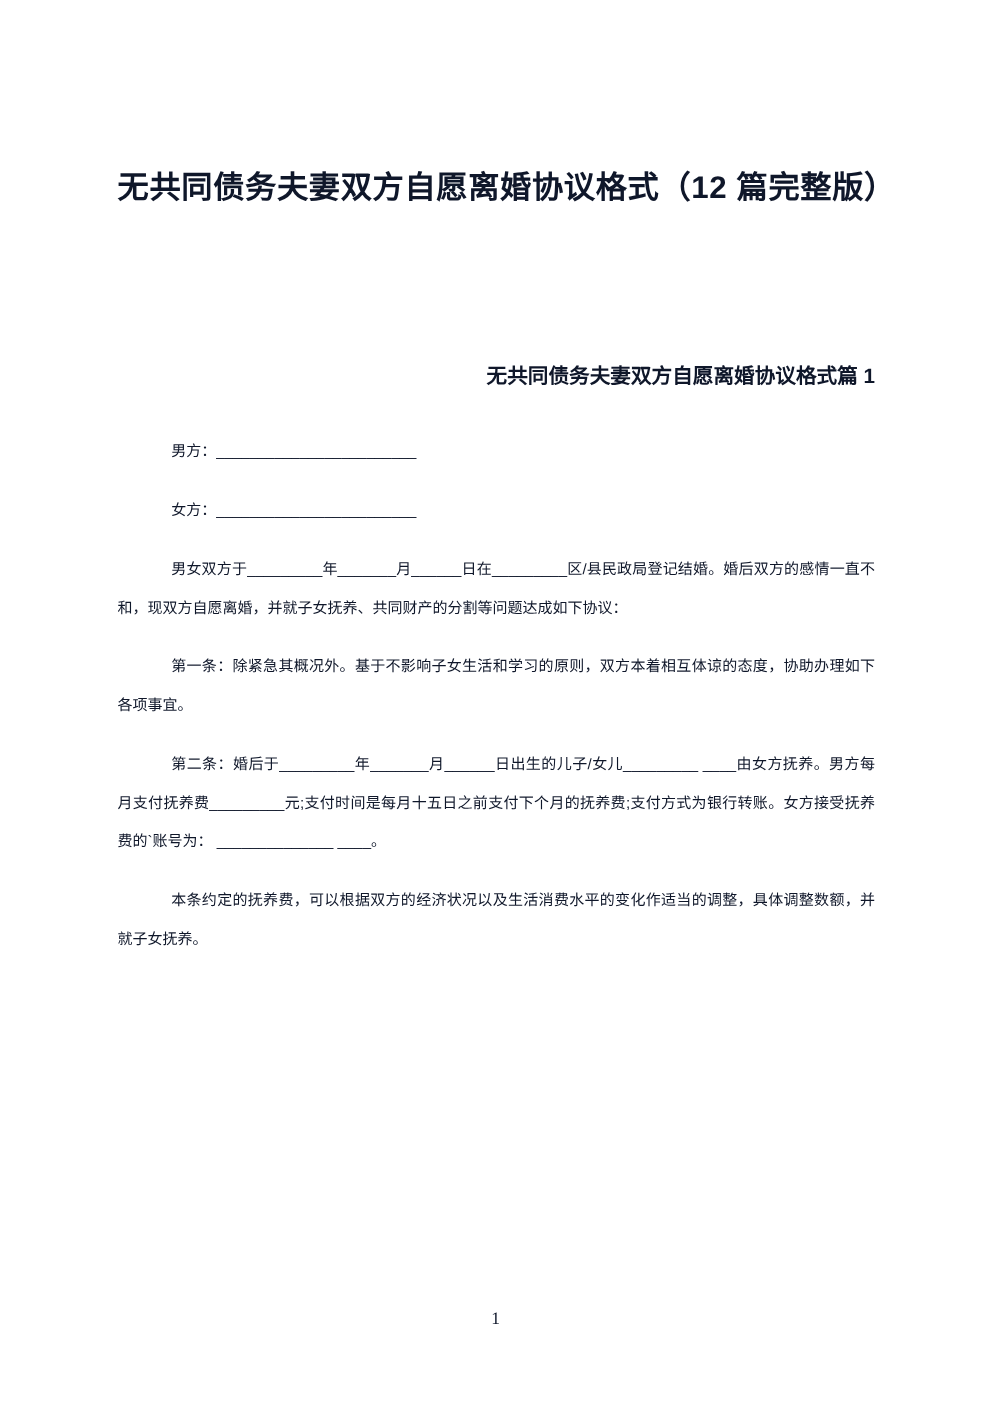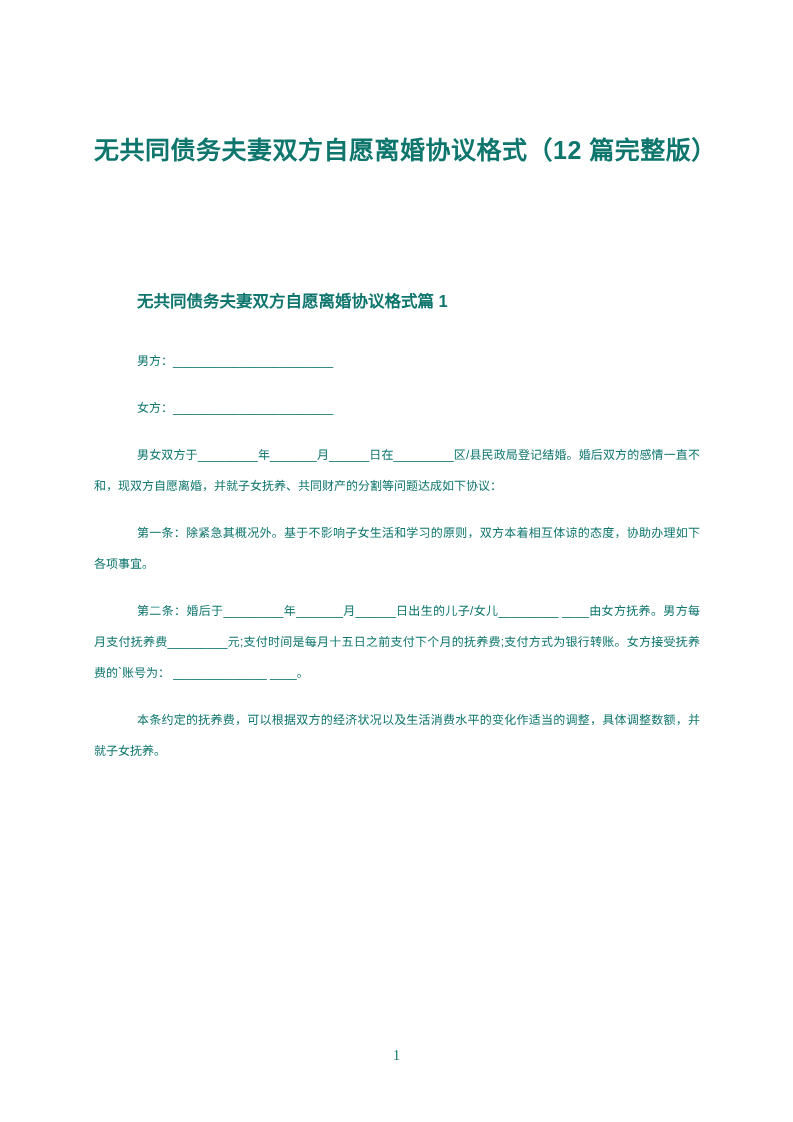--- a/index.html
+++ b/index.html
@@ -6,41 +6,42 @@
     margin: 0;
     padding: 0;
     background: #ffffff;
   }
   .page {
     position: relative;
     width: 793px;
     height: 1122px;
     margin: 0 auto;
     background: #ffffff;
-    color: #0f766e;
+    color: #0f172a;
     font-family: "Liberation Sans", "DejaVu Sans", sans-serif;
     box-sizing: border-box;
     padding: 133px 93px 0 94px;
     overflow: hidden;
   }
   .doc-title {
     margin: 0;
     font-size: 25px;
     line-height: 34px;
     font-weight: bold;
     text-align: center;
     letter-spacing: 0.5px;
     white-space: nowrap;
   }
   .section-heading {
     margin: 119px 0 29px 0;
     font-size: 16.5px;
     line-height: 31px;
     font-weight: bold;
     text-indent: 43px;
+    text-align: right;
   }
   .para {
     margin: 0 0 16px 0;
     font-size: 12px;
     line-height: 31px;
     text-indent: 43px;
     text-align: justify;
     word-break: break-all;
   }
   .page-number {

